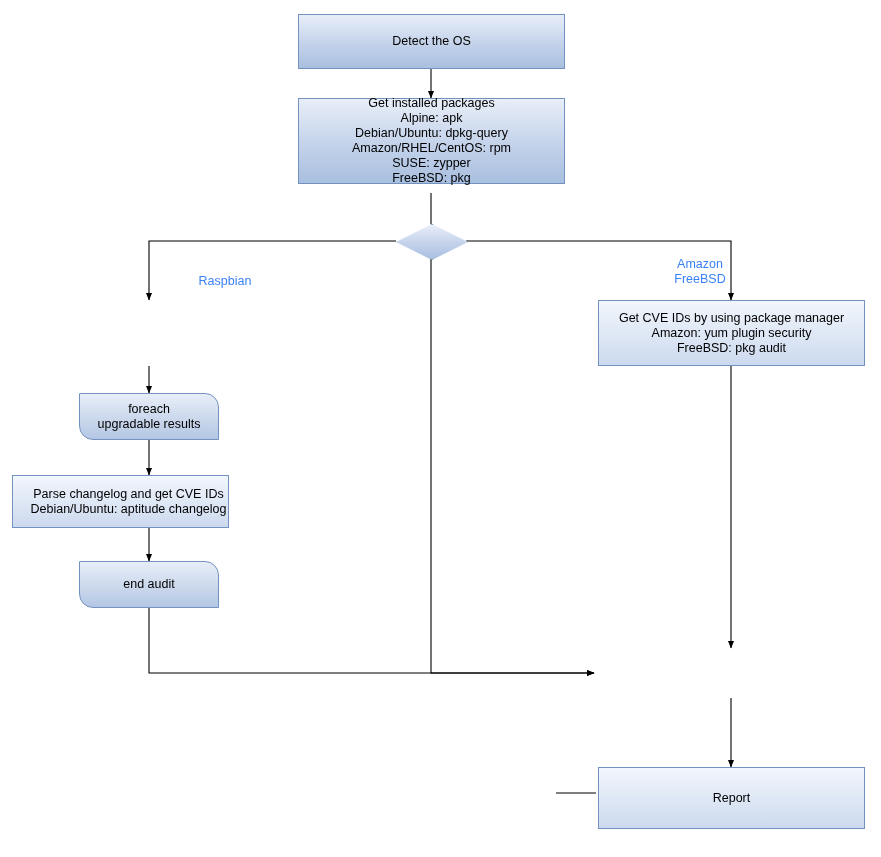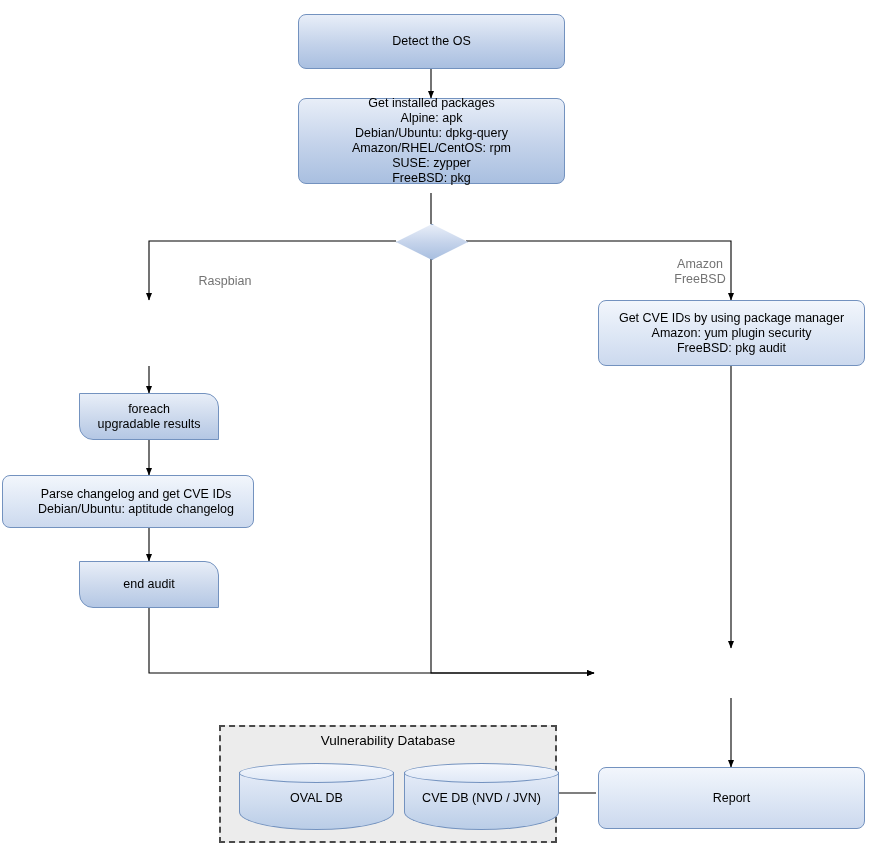--- a/index.html
+++ b/index.html
@@ -34,21 +34,21 @@
     justify-content: center;
     text-align: center;
     color: #000000;
     font-size: 12.5px;
     line-height: 15px;
     white-space: pre-line;
     background: linear-gradient(180deg, #e8eef8 0%, #c3d2ea 55%, #a9bfe0 100%);
     border: 1px solid #7392bf;
   }
   .node.plain-box {
-    border-radius: 8px;
+    border-radius: 0;
   }
   .node.rounded {
     border-radius: 0 14px 0 14px;
     background: linear-gradient(180deg, #e8eef8 0%, #cbd8ec 55%, #b4c7e4 100%);
   }
   .node.pale {
     background: linear-gradient(180deg, #f2f6fc 0%, #dbe5f4 60%, #ccd9ee 100%);
   }
   .diamond {
     position: absolute;
@@ -56,21 +56,21 @@
     height: 34px;
     background: linear-gradient(180deg, #e8eef8 0%, #c3d2ea 55%, #a9bfe0 100%);
     border: 1px solid #7392bf;
     transform-origin: center;
     clip-path: polygon(50% 0, 100% 50%, 50% 100%, 0 50%);
   }
   .edge-label {
     position: absolute;
     font-size: 12.5px;
     line-height: 15px;
-    color: #737373;
+    color: #3b82f6;
     text-align: center;
     white-space: pre-line;
   }
   .db-group {
     position: absolute;
     box-sizing: border-box;
     background: #ececec;
     border: 2px dashed #4a4a4a;
   }
   .db-title {
@@ -181,49 +181,34 @@
     <span>Amazon
 FreeBSD</span>
   </div>
 
 
   <div class="node rounded" style="left:79px; top:393px; width:140px; height:47px;">
     <span>foreach
 upgradable  results</span>
   </div>
 
-  <div class="node plain-box pale" style="left:2px; top:475px; width:252px; height:53px;padding-left:16px;">
+  <div class="node plain-box pale" style="left:12px; top:475px; width:217px; height:53px;padding-left:16px;">
     <span>Parse changelog and get  CVE IDs
 Debian/Ubuntu: aptitude changelog</span>
   </div>
 
   <div class="node rounded" style="left:79px; top:561px; width:140px; height:47px;">
     <span>end audit</span>
   </div>
 
   <div class="node plain-box pale" style="left:598px; top:300px; width:267px; height:66px;">
     <span>Get CVE IDs by using package manager
 Amazon: yum plugin security
 FreeBSD: pkg audit</span>
   </div>
 
 
   <div class="node plain-box pale" style="left:598px; top:767px; width:267px; height:62px;">
     <span>Report</span>
   </div>
 
-  <div class="db-group" style="left:219px; top:725px; width:338px; height:118px;">
-    <div class="db-title">Vulnerability Database</div>
-
-    <div class="cylinder" style="left:18px; top:36px; width:155px; height:67px;">
-      <div class="cyl-body"></div>
-      <div class="cyl-top"></div>
-      <div class="cyl-label">OVAL DB</div>
-    </div>
-
-    <div class="cylinder" style="left:183px; top:36px; width:155px; height:67px;">
-      <div class="cyl-body"></div>
-      <div class="cyl-top"></div>
-      <div class="cyl-label">CVE DB (NVD / JVN)</div>
-    </div>
-  </div>
 
 </div>
 
 </body></html>

